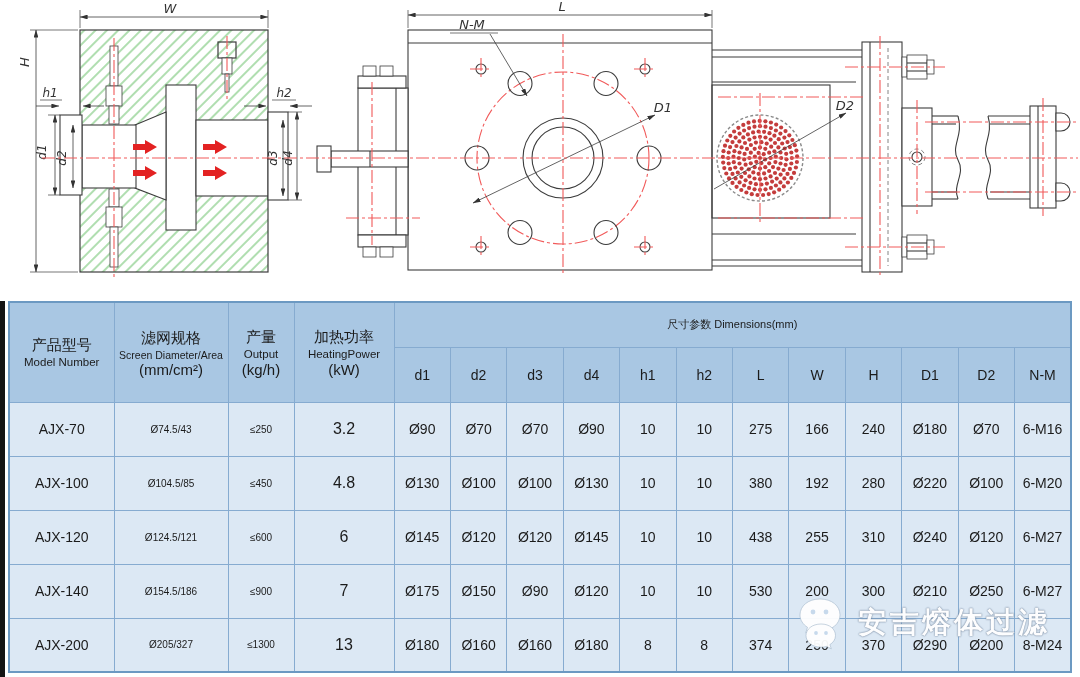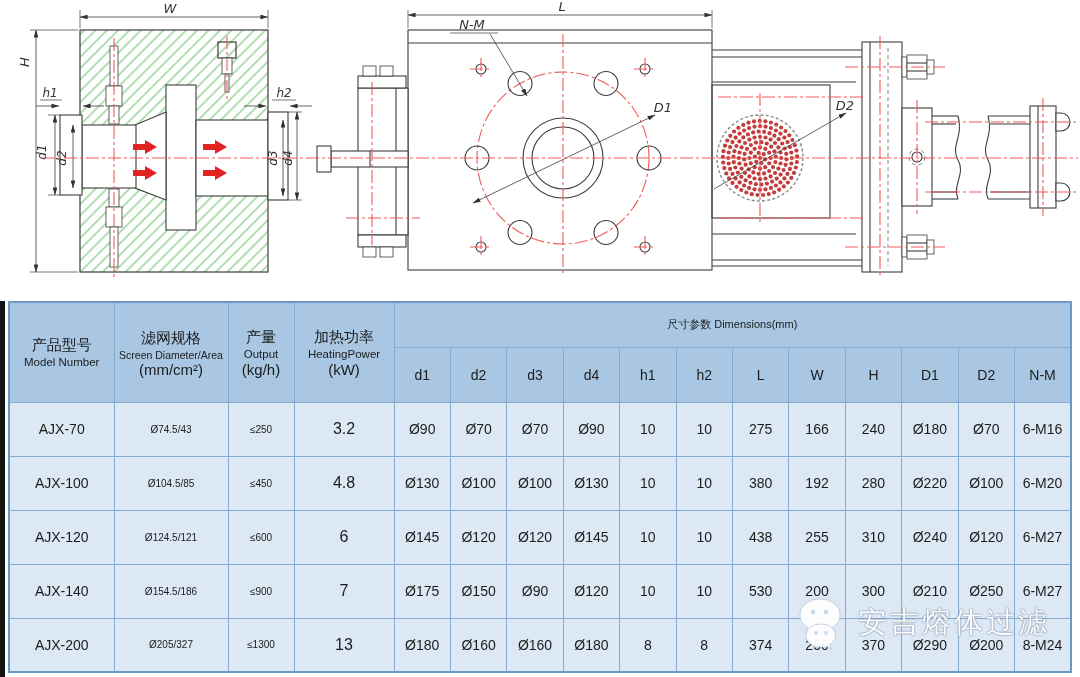--- a/index.html
+++ b/index.html
@@ -37,21 +37,21 @@
   .dims-span{font-size:11px}
   .c-dim-h{font-size:14px}
   .c-model{font-size:14px}
   .c-screen{font-size:10px}
   .c-output{font-size:10px}
   .c-power{font-size:16px}
   .c-dim{font-size:14px}
 
   
   .watermark{position:absolute;right:30px;bottom:24px;display:flex;align-items:flex-start;gap:8px;pointer-events:none;opacity:.95}
-  .wm-text{font-size:29px;font-weight:normal;letter-spacing:3px;color:#fff;
+  .wm-text{font-size:29px;font-weight:bold;letter-spacing:3px;color:#fff;
            text-shadow:0 0 2px rgba(100,120,145,.9),0 0 1px rgba(100,120,145,.9);margin-top:6px}
 </style>
 </head>
 <body>
 
 <div class="drawing-area">
 <svg width="1080" height="295" viewBox="0 0 1080 295" xmlns="http://www.w3.org/2000/svg">
   <defs>
     <pattern id="hatch" patternUnits="userSpaceOnUse" width="8" height="8" patternTransform="rotate(45)">
       <rect width="8" height="8" fill="#ffffff"></rect>

